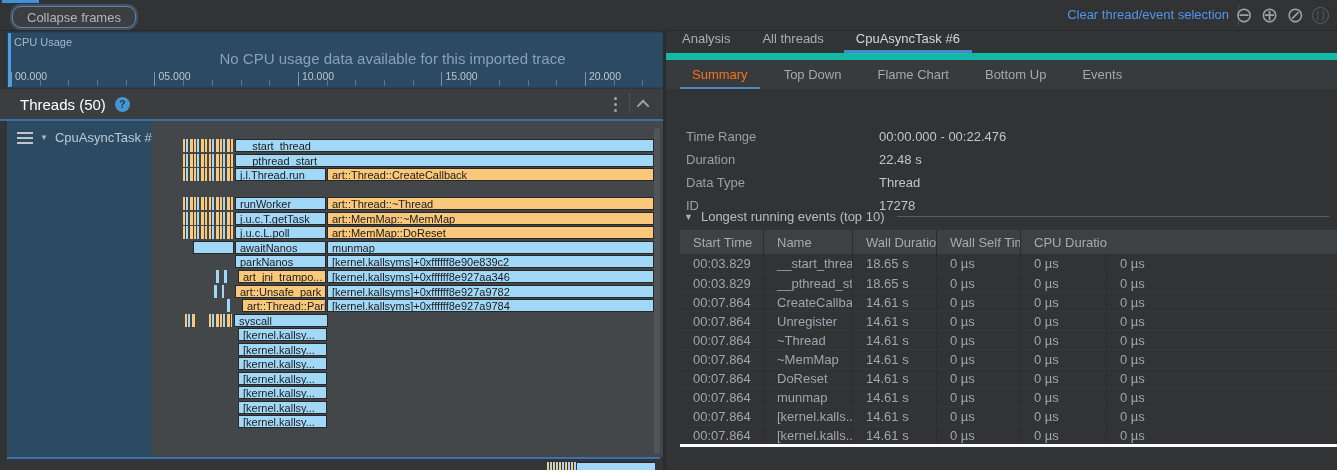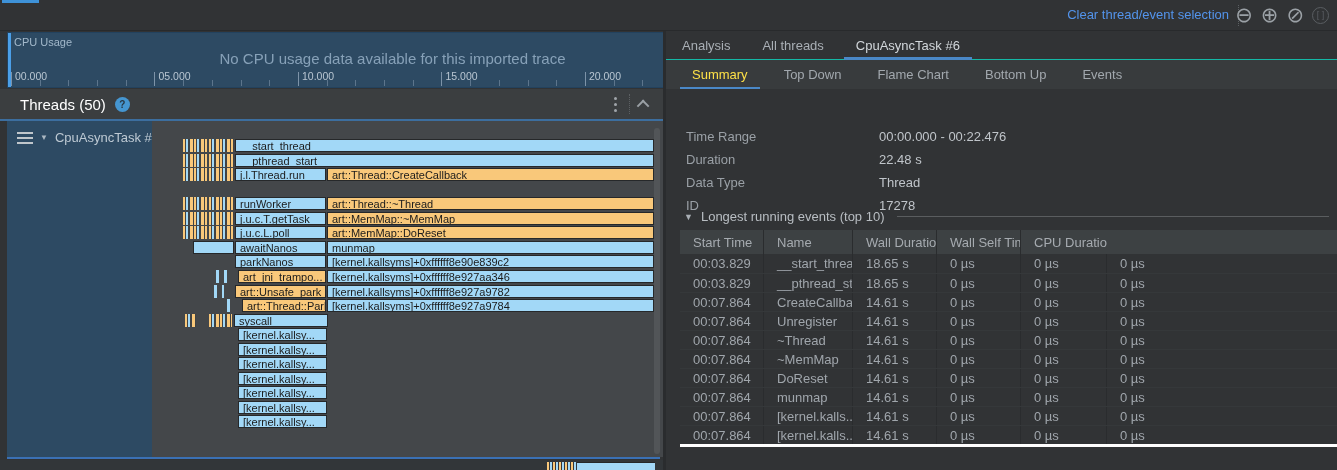--- a/index.html
+++ b/index.html
@@ -72,27 +72,27 @@
   .vscroll { left:654px; top:128px; width:6px; height:326px; background:#525558; border-radius:3px; }
   .blue-line-bottom { left:7px; top:457px; width:653px; height:2px; background:#3a70b4; }
   .bottom-strip { left:0; top:460px; width:663px; height:10px; background:#323639; }
   .mini-ticks { position:absolute; left:547px; top:462px; width:30px; height:8px;
     background:repeating-linear-gradient(to right,#f9c87a 0 2px,#323639 2px 3px,#a2d8f7 3px 5px,#323639 5px 6px); }
   .mini-bar { position:absolute; left:577px; top:462px; width:78px; height:8px; background:#a2d8f7; border-top:1px solid #26282a; }
   .splitter { left:663px; top:31px; width:3px; height:439px; background:#2a2c2e; }
 
   
   .detail { left:666px; top:31px; width:671px; height:439px; background:#313335; }
-  .tabbar { position:absolute; left:0; top:0; width:100%; height:29px; border-bottom:1px solid #14b8a6; display:flex; align-items:center; }
+  .tabbar { position:absolute; left:0; top:0; width:100%; height:29px; border-bottom:7px solid #14b8a6; display:flex; align-items:flex-end; }
   .tab { position:relative; height:29px; display:flex; align-items:center; padding:0 16px; font-size:13px; color:#a9afb5; cursor:pointer; }
   .tab.sel { color:#d2d7db; }
   .tab.sel::after { content:""; position:absolute; left:4px; right:4px; bottom:0; height:3px; background:#4a88c7; }
   .subtabbar { position:absolute; left:0; top:29px; width:100%; height:29px; background:#383b3d; display:flex; align-items:center; padding-left:8px; }
   .subtab { position:relative; height:29px; display:flex; align-items:center; padding:0 18px; font-size:13px; color:#a2a8ae; cursor:pointer; }
-  .subtab.sel { color:#fde047; }
+  .subtab.sel { color:#f97316; }
   .subtab.sel::after { content:""; position:absolute; left:6px; right:6px; bottom:0; height:2px; background:#4a88c7; }
 
   .summary-fields { position:absolute; left:20px; top:68px;margin-top:26px; }
   .sfield { display:flex; height:23px; align-items:center; }
   .sfield .lab { width:193px; font-size:13px; color:#9aa0a6; }
   .sfield .val { font-size:13px; color:#c0c5ca; }
 
   .section-hdr { position:absolute; left:18px; top:178px; right:8px; display:flex; align-items:center; }
   .section-hdr .tri2 { font-size:9px; color:#a9afb5; margin-right:8px; cursor:pointer; }
   .section-hdr .txt { font-size:13px; color:#b9bec3; white-space:nowrap; }
@@ -108,20 +108,21 @@
   .td:last-child { border-right:none; }
   .tr.head .td { color:#a6abb0; cursor:pointer; }
 </style>
 </head>
 <body>
 
 <div class="screen">
 
   <div class="abs topbar">
     <div class="abs tab-indicator"></div>
+    <div class="abs btn-collapse">Collapse frames</div>
     <div class="abs clear-link">Clear thread/event selection</div>
     <div class="abs toolbar-sep"></div>
     <div class="abs zoom-icons">
       <span class="ico">⊖</span>
       <span class="ico">⊕</span>
       <span class="ico">⊘</span>
       <span class="ico-frame">[ ]</span>
     </div>
   </div>
 

